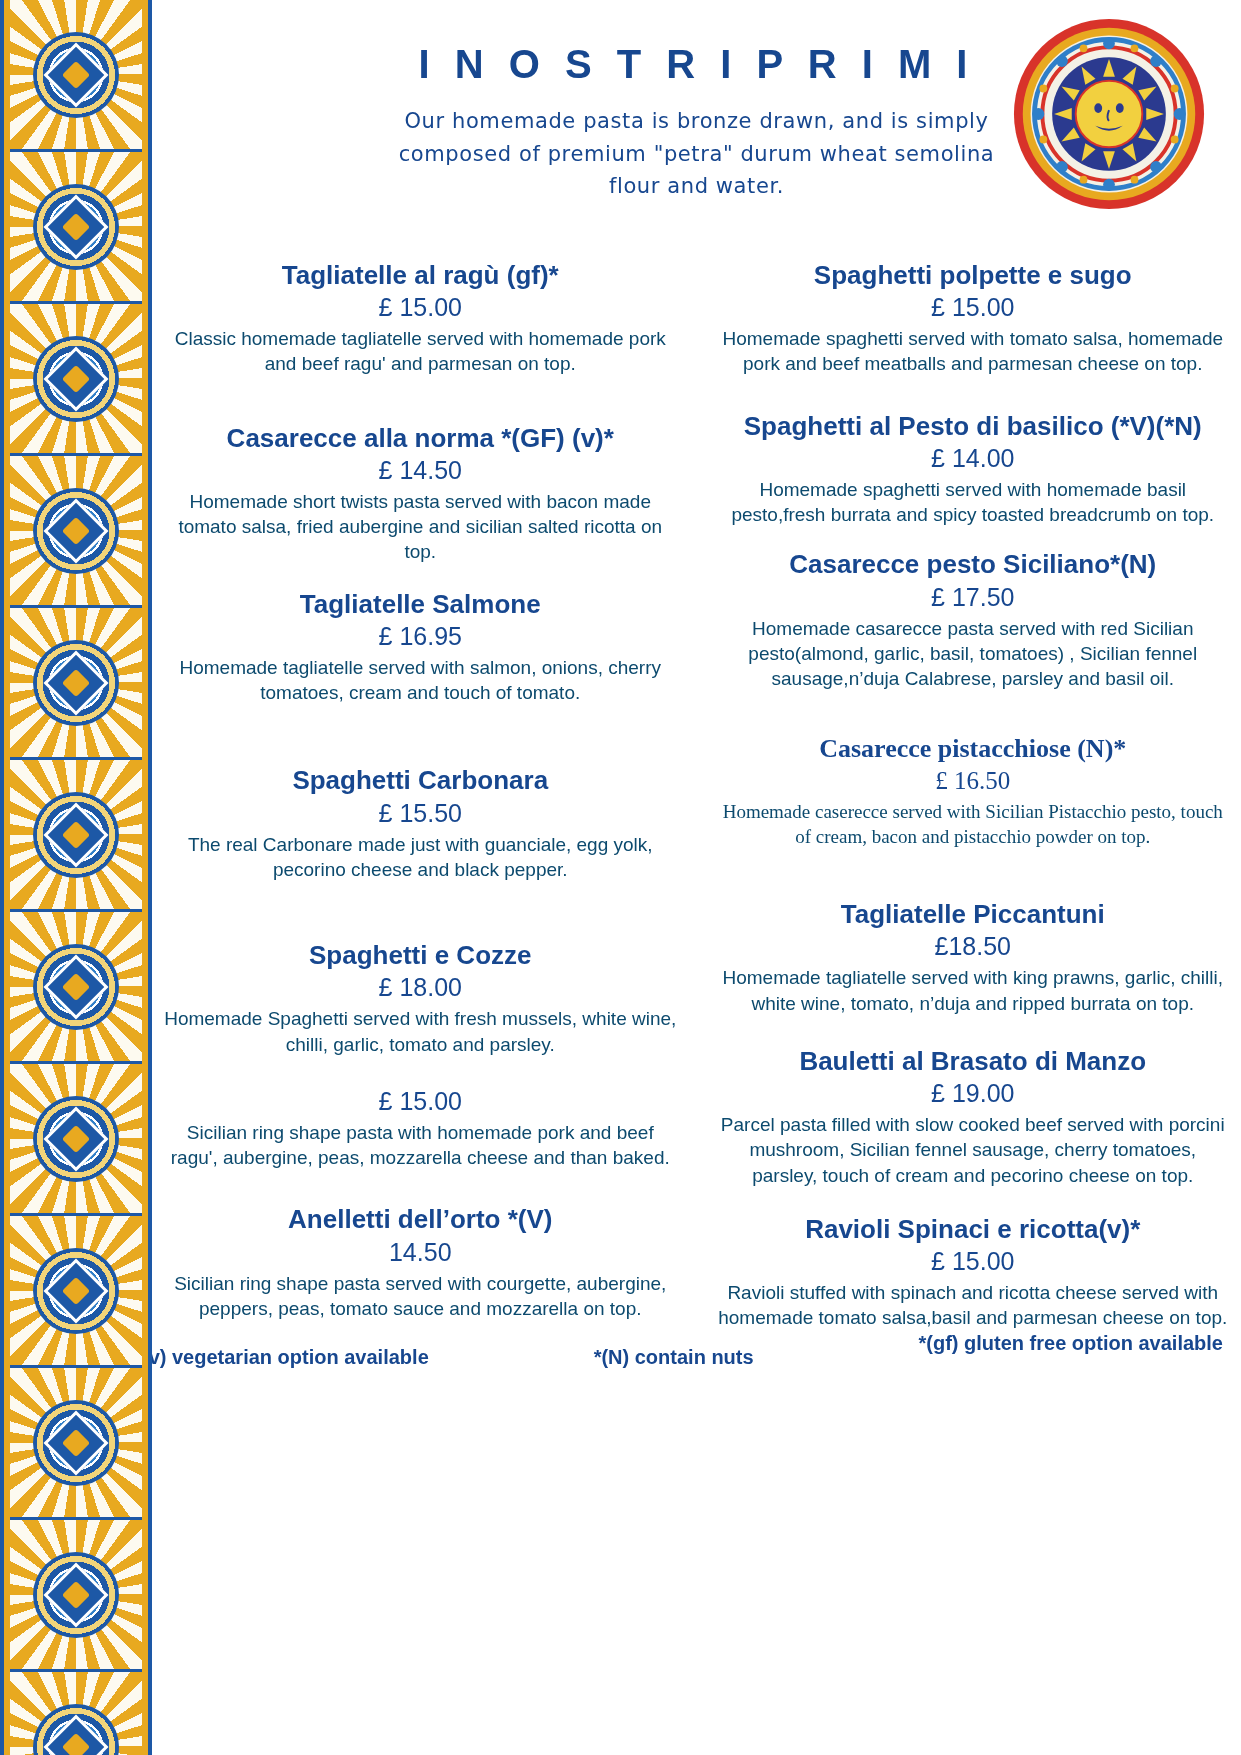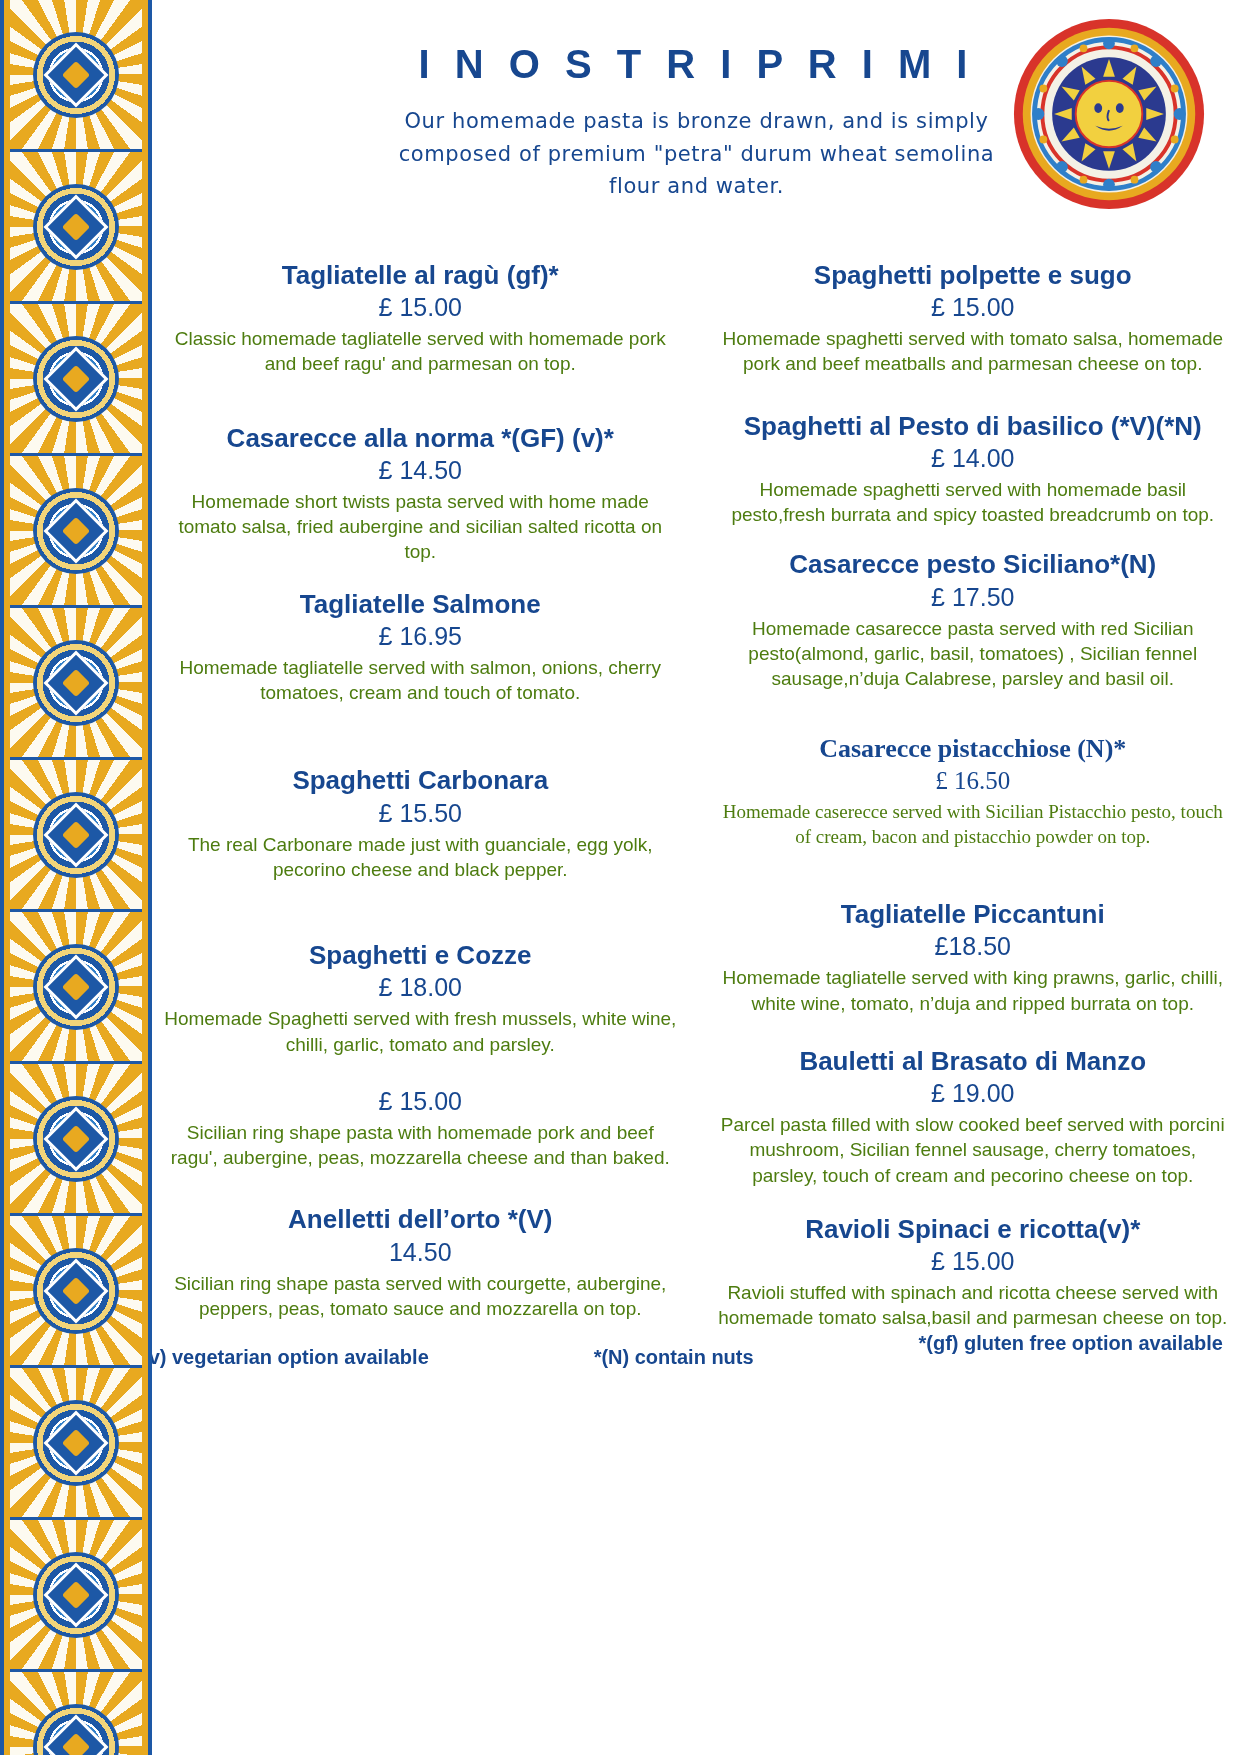--- a/index.html
+++ b/index.html
@@ -160,21 +160,21 @@
     font-weight: bold;
     font-size: 26px;
     line-height: 1.2;
   }
   .item-price {
     color: #17478f;
     font-size: 25px;
     margin-top: 2px;
   }
   .item-desc {
-    color: #4d7c0f;
+    color: #0c4a6e;
     font-size: 19px;
     line-height: 1.33;
     margin-top: 4px;
   }
 
   .footer {
     position: absolute;
     bottom: 14px;
     left: 0;
     width: 1089px;
@@ -301,21 +301,21 @@
   <div class="columns">
     <div class="col left" id="col-left">
         <div class="item" style="margin-top: 0px;">
           <div class="item-name">Tagliatelle al ragù  (gf)*</div>
           <div class="item-price">£ 15.00</div>
           <div class="item-desc">Classic homemade tagliatelle served with homemade  pork and beef ragu'  and parmesan on top.</div>
         </div>
         <div class="item" style="margin-top: 46px;">
           <div class="item-name">Casarecce alla norma *(GF) (v)*</div>
           <div class="item-price">£ 14.50</div>
-          <div class="item-desc">Homemade short twists pasta served with home made tomato salsa, fried aubergine and sicilian salted ricotta on top.</div>
+          <div class="item-desc">Homemade short twists pasta served with bacon made tomato salsa, fried aubergine and sicilian salted ricotta on top.</div>
         </div>
         <div class="item" style="margin-top: 24px;">
           <div class="item-name">Tagliatelle Salmone</div>
           <div class="item-price">£ 16.95</div>
           <div class="item-desc">Homemade tagliatelle served with salmon, onions, cherry tomatoes, cream and touch of tomato.</div>
         </div>
         <div class="item" style="margin-top: 60px;">
           <div class="item-name">Spaghetti Carbonara</div>
           <div class="item-price">£ 15.50</div>
           <div class="item-desc">The real Carbonare made just with  guanciale, egg yolk, pecorino cheese and black pepper.</div>

